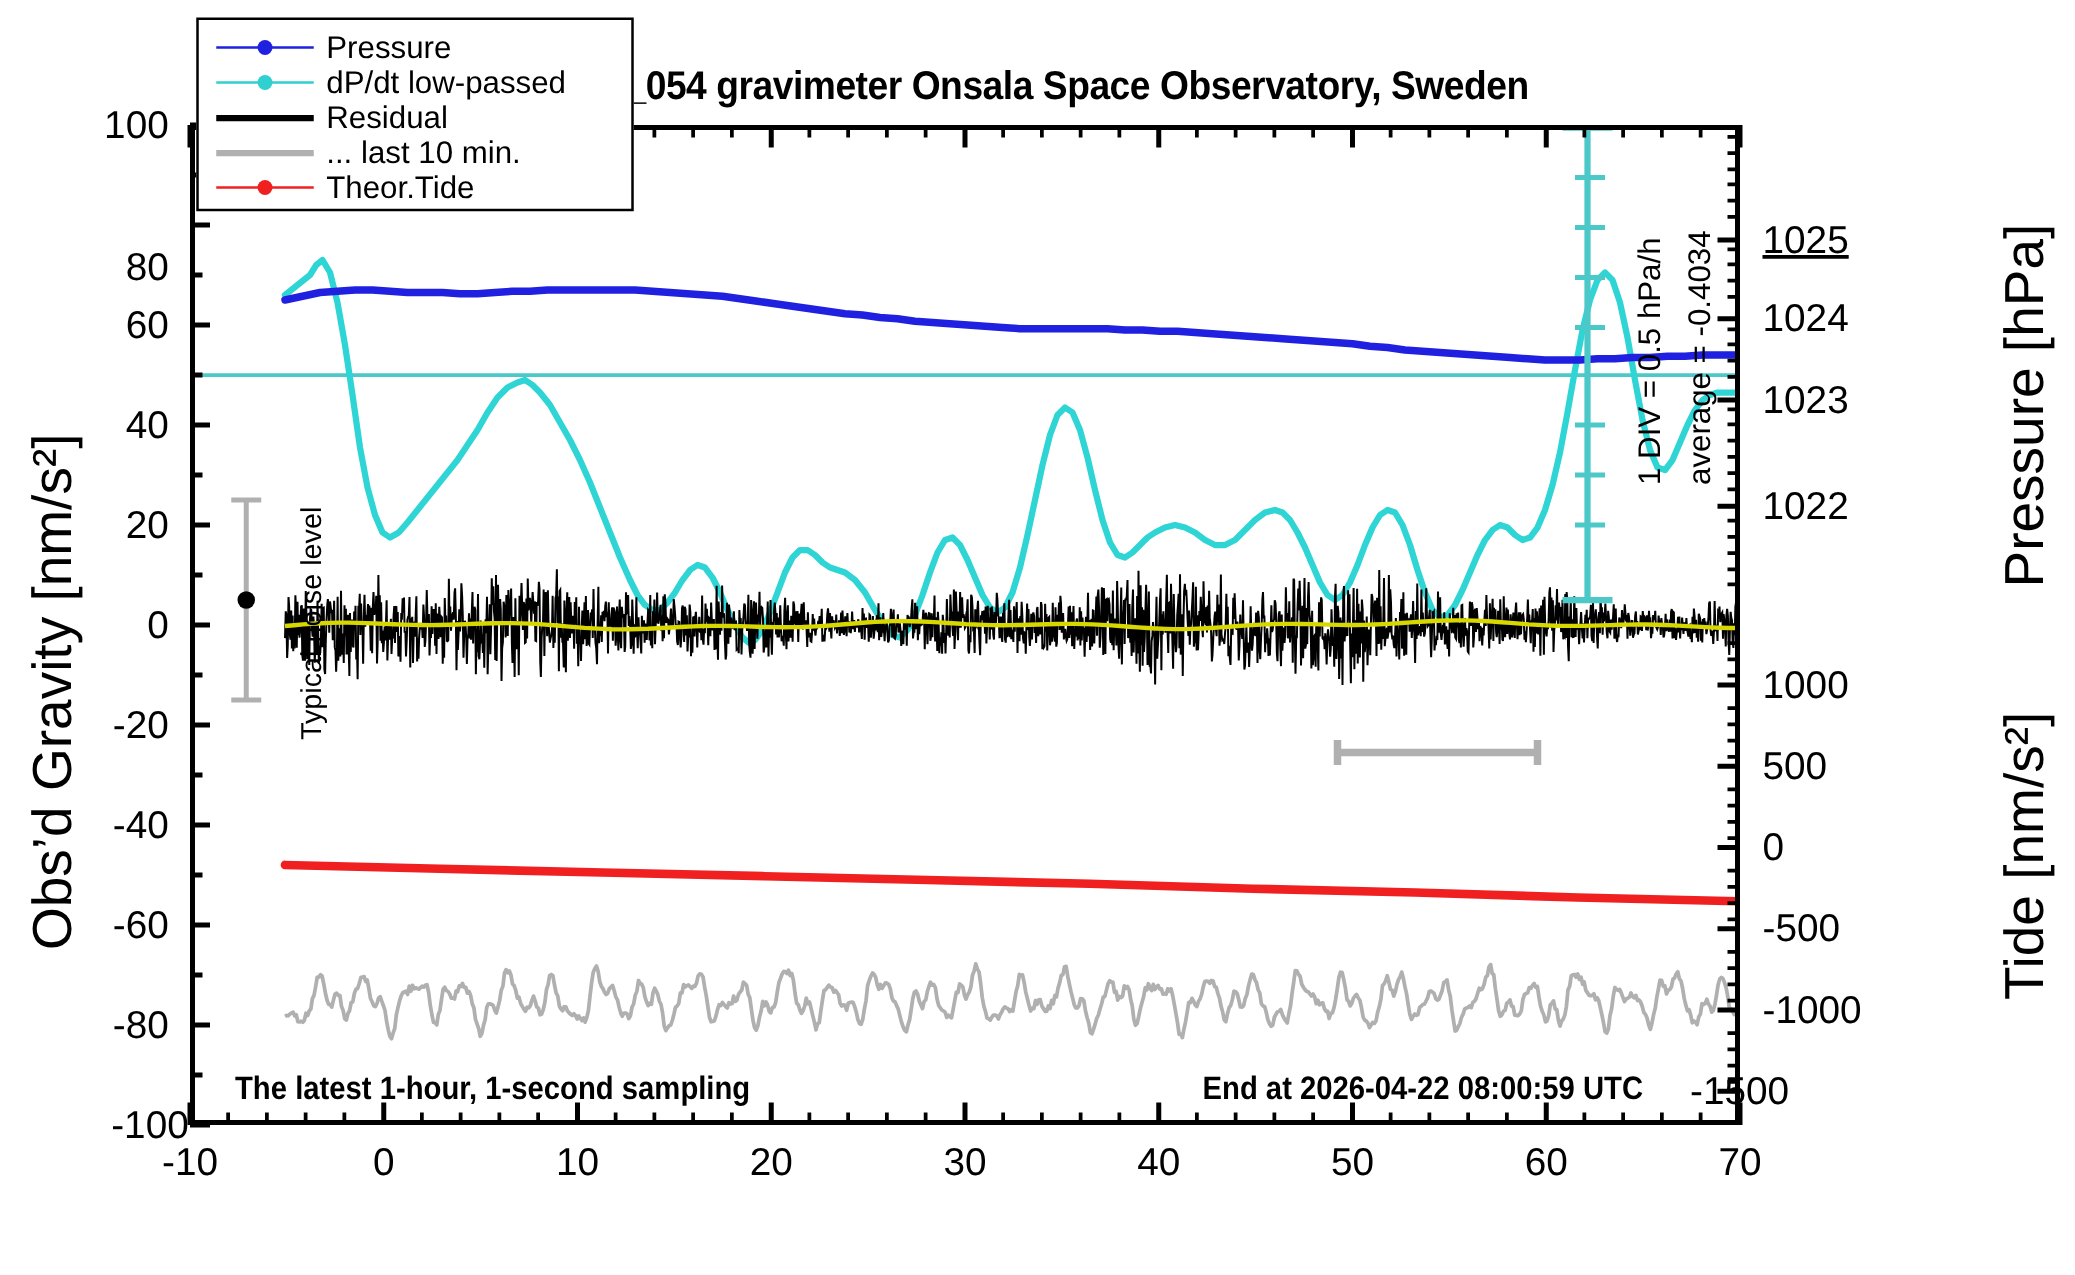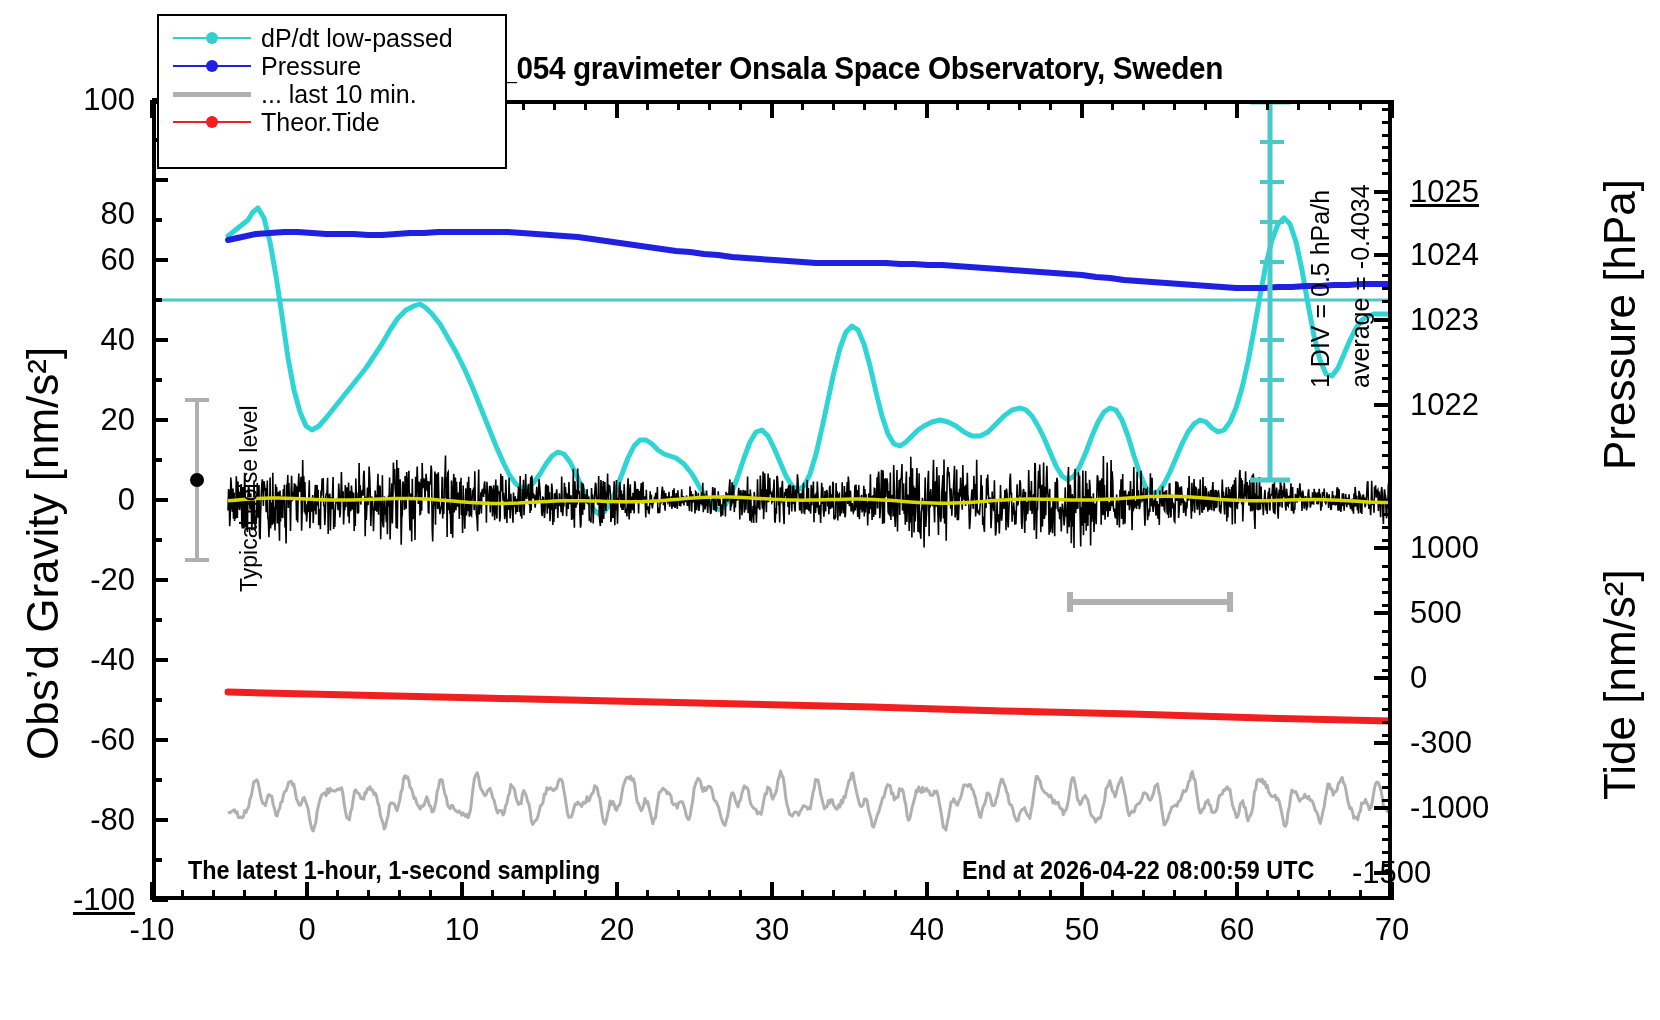--- a/index.html
+++ b/index.html
@@ -205,21 +205,21 @@
       <div class="ylab" style="left: 0px; top: 484px; width: 135px;">0</div>
       <div class="tick-l" style="left: 152px; top: 578px; width: 16px; height: 4px;"></div>
       <div class="ylab" style="left: 0px; top: 564px; width: 135px;">-20</div>
       <div class="tick-l" style="left: 152px; top: 658px; width: 16px; height: 4px;"></div>
       <div class="ylab" style="left: 0px; top: 644px; width: 135px;">-40</div>
       <div class="tick-l" style="left: 152px; top: 738px; width: 16px; height: 4px;"></div>
       <div class="ylab" style="left: 0px; top: 724px; width: 135px;">-60</div>
       <div class="tick-l" style="left: 152px; top: 818px; width: 16px; height: 4px;"></div>
       <div class="ylab" style="left: 0px; top: 804px; width: 135px;">-80</div>
       <div class="tick-l" style="left: 152px; top: 898px; width: 16px; height: 4px;"></div>
-      <div class="ylab" style="left: 0px; top: 884px; width: 135px; text-decoration: underline;">-100</div>
+      <div class="ylab" style="left: 16px; top: 884px; width: 135px;">-100</div>
       <div class="tick-l" style="left: 152px; top: 138px; width: 10px; height: 4px;"></div>
       <div class="tick-l" style="left: 152px; top: 218px; width: 10px; height: 4px;"></div>
       <div class="tick-l" style="left: 152px; top: 298px; width: 10px; height: 4px;"></div>
       <div class="tick-l" style="left: 152px; top: 378px; width: 10px; height: 4px;"></div>
       <div class="tick-l" style="left: 152px; top: 458px; width: 10px; height: 4px;"></div>
       <div class="tick-l" style="left: 152px; top: 538px; width: 10px; height: 4px;"></div>
       <div class="tick-l" style="left: 152px; top: 618px; width: 10px; height: 4px;"></div>
       <div class="tick-l" style="left: 152px; top: 698px; width: 10px; height: 4px;"></div>
       <div class="tick-l" style="left: 152px; top: 778px; width: 10px; height: 4px;"></div>
       <div class="tick-l" style="left: 152px; top: 858px; width: 10px; height: 4px;"></div>
@@ -347,21 +347,21 @@
       <div class="tick-r" style="left: 1382px; top: 441px; width: 10px; height: 3px;"></div>
       <div class="tick-r" style="left: 1382px; top: 454px; width: 10px; height: 3px;"></div>
       <div class="tick-r" style="left: 1382px; top: 466px; width: 10px; height: 3px;"></div>
       <div class="tick-r" style="left: 1374px; top: 546px; width: 18px; height: 4px;"></div>
       <div class="rlab" style="left: 1410px; top: 532px; width: 140px;">1000</div>
       <div class="tick-r" style="left: 1374px; top: 611px; width: 18px; height: 4px;"></div>
       <div class="rlab" style="left: 1410px; top: 597px; width: 140px;">500</div>
       <div class="tick-r" style="left: 1374px; top: 676px; width: 18px; height: 4px;"></div>
       <div class="rlab" style="left: 1410px; top: 662px; width: 140px;">0</div>
       <div class="tick-r" style="left: 1374px; top: 741px; width: 18px; height: 4px;"></div>
-      <div class="rlab" style="left: 1410px; top: 727px; width: 140px;">-300</div>
+      <div class="rlab" style="left: 1410px; top: 727px; width: 140px;">-500</div>
       <div class="tick-r" style="left: 1374px; top: 806px; width: 18px; height: 4px;"></div>
       <div class="rlab" style="left: 1410px; top: 792px; width: 140px;">-1000</div>
       <div class="tick-r" style="left: 1374px; top: 871px; width: 18px; height: 4px;"></div>
       <div class="rlab" style="left: 1352px; top: 857px; width: 140px;">-1500</div>
       <div class="tick-r" style="left: 1382px; top: 513px; width: 10px; height: 3px;"></div>
       <div class="tick-r" style="left: 1382px; top: 526px; width: 10px; height: 3px;"></div>
       <div class="tick-r" style="left: 1382px; top: 539px; width: 10px; height: 3px;"></div>
       <div class="tick-r" style="left: 1382px; top: 565px; width: 10px; height: 3px;"></div>
       <div class="tick-r" style="left: 1382px; top: 578px; width: 10px; height: 3px;"></div>
       <div class="tick-r" style="left: 1382px; top: 591px; width: 10px; height: 3px;"></div>
@@ -390,31 +390,37 @@
 
   <div id="noise-label">Typical noise level</div>
   <div id="div-label">1 DIV = 0.5 hPa/h</div>
   <div id="avg-label">average = -0.4034</div>
   <div id="note-left">The latest 1-hour, 1-second sampling</div>
   <div id="note-right">End at 2026-04-22 08:00:59 UTC</div>
 
   <div id="legend">
       <div class="leg-row">
         <span class="leg-sample">
+          <span class="leg-line" style="background: rgb(32, 32, 224);"></span>
+          <span class="leg-dot" style="background: rgb(32, 32, 224);"></span>
+        </span>
+        <span class="leg-text">Pressure</span>
+      </div>
+      <div class="leg-row">
+        <span class="leg-sample">
           <span class="leg-line" style="background: rgb(48, 208, 208);"></span>
           <span class="leg-dot" style="background: rgb(48, 208, 208);"></span>
         </span>
         <span class="leg-text">dP/dt low-passed</span>
       </div>
       <div class="leg-row">
         <span class="leg-sample">
-          <span class="leg-line" style="background: rgb(32, 32, 224);"></span>
-          <span class="leg-dot" style="background: rgb(32, 32, 224);"></span>
+          <span class="leg-line thick" style="background: rgb(0, 0, 0);"></span>
         </span>
-        <span class="leg-text">Pressure</span>
+        <span class="leg-text">Residual</span>
       </div>
       <div class="leg-row">
         <span class="leg-sample">
           <span class="leg-line thick" style="background: rgb(176, 176, 176);"></span>
         </span>
         <span class="leg-text">... last 10 min.</span>
       </div>
       <div class="leg-row">
         <span class="leg-sample">
           <span class="leg-line" style="background: rgb(240, 32, 32);"></span>

